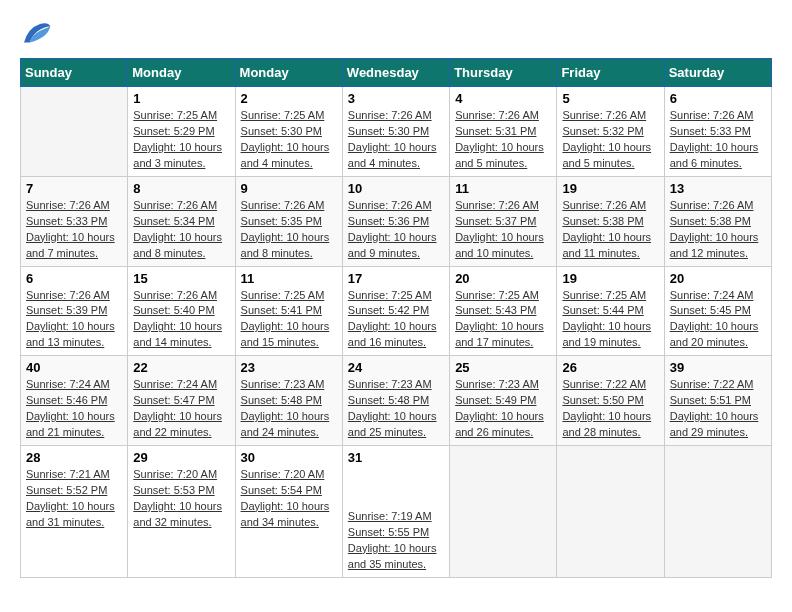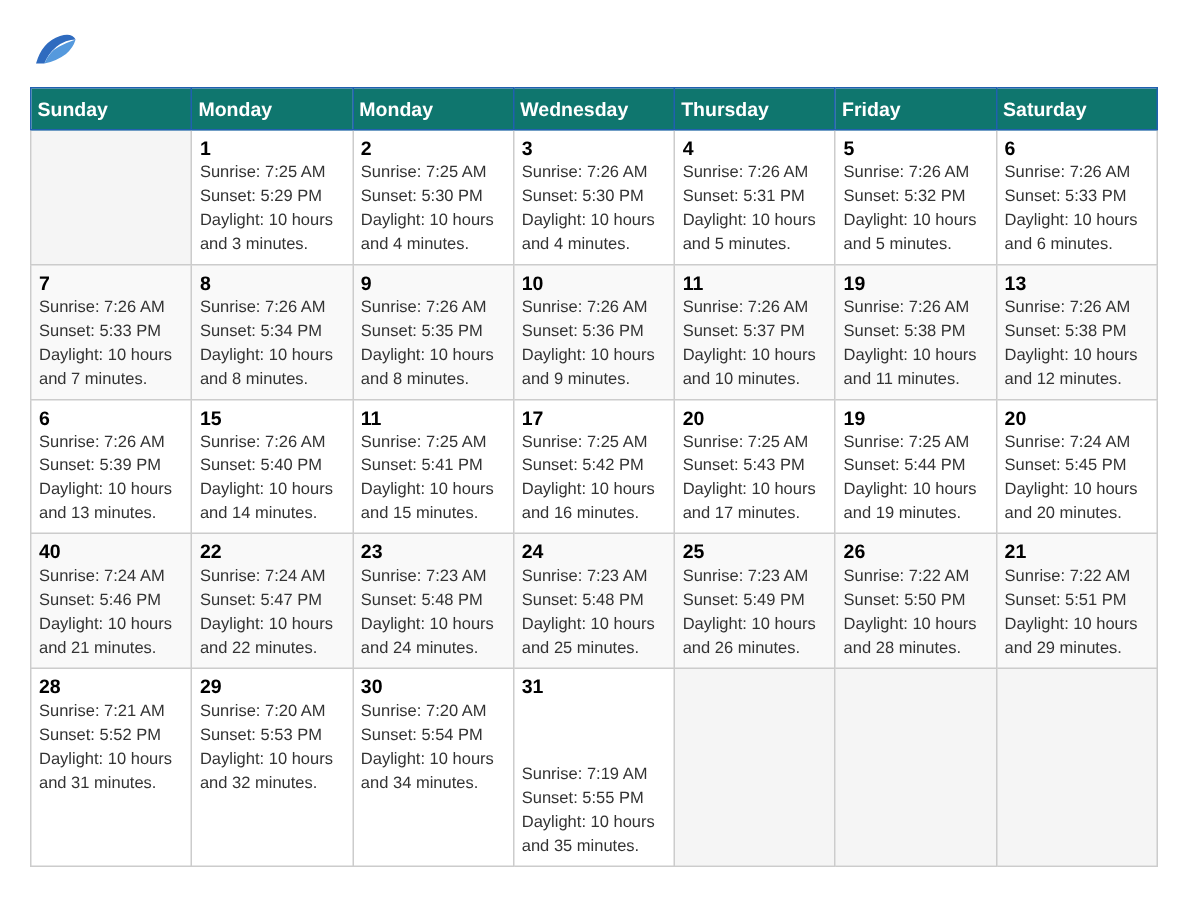--- a/index.html
+++ b/index.html
@@ -65,20 +65,21 @@
     .day-num {
       font-weight: bold;
       font-size: 13px;
       display: block;
       margin-bottom: 2px;
     }
     .day-info {
       color: #333;
       line-height: 1.45;
       font-size: 11px;
+      text-decoration: underline;
     }
     td.empty {
       background: #f5f5f5;
     }
   </style>
 </head>
 <body>
 
 <div class="header">
   <div class="logo">
@@ -296,21 +297,21 @@
 and 26 minutes.</div>
         </td>
         <td>
           <span class="day-num">26</span>
           <div class="day-info" style="white-space: pre-line;">Sunrise: 7:22 AM
 Sunset: 5:50 PM
 Daylight: 10 hours
 and 28 minutes.</div>
         </td>
         <td>
-          <span class="day-num">21</span>
+          <span class="day-num">39</span>
           <div class="day-info" style="white-space: pre-line;">Sunrise: 7:22 AM
 Sunset: 5:51 PM
 Daylight: 10 hours
 and 29 minutes.</div>
         </td>
       </tr>
       <tr>
         <td>
           <span class="day-num">28</span>
           <div class="day-info" style="white-space: pre-line;">Sunrise: 7:21 AM

